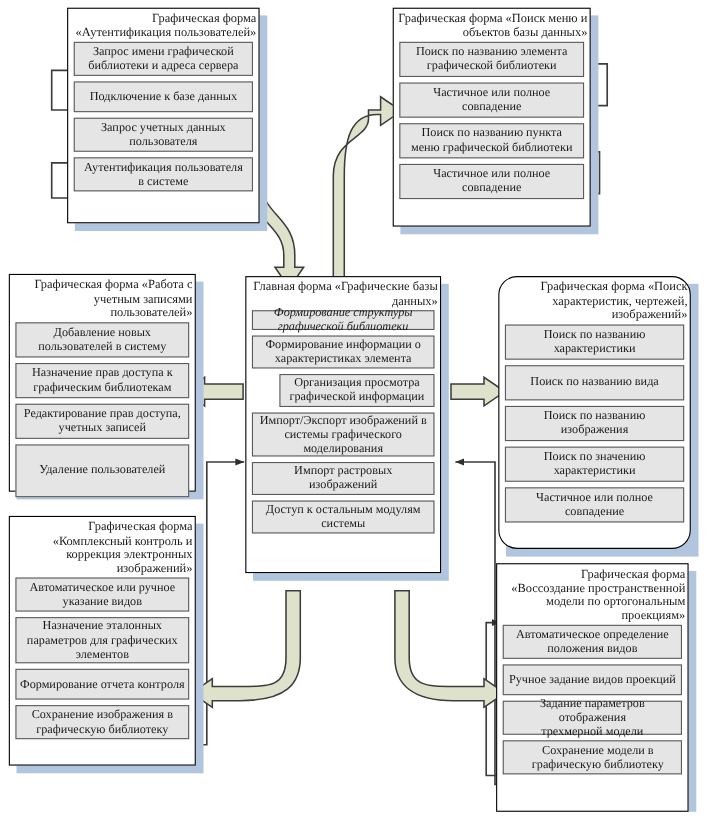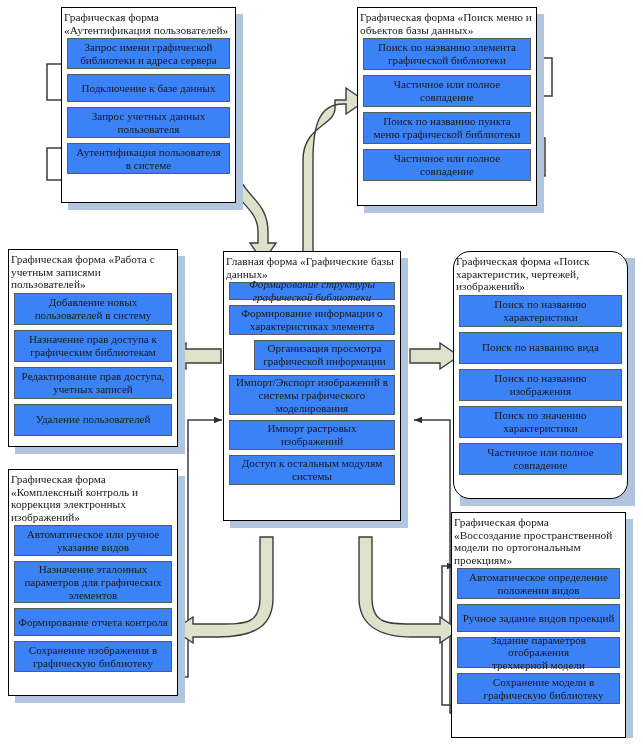--- a/index.html
+++ b/index.html
@@ -21,29 +21,29 @@
     border:1.6px solid #000000;
     box-sizing:border-box;
     z-index:3;
   }
   .form-shadow{
     position:absolute;
     background:#b2c5de;
     z-index:2;
   }
   .form-title{
-    text-align:left;
+    text-align:right;
     font-size:11.3px;
     line-height:12.6px;
     padding:3px 2px 1px 2px;
     white-space:pre-line;
   }
   .rows{padding:1px 5px 5px 5px;}
   .row{
-    background:#3b82f6;
+    background:#e5e5e5;
     border:1.4px solid #5a5a5a;
     box-sizing:border-box;
     text-align:center;
     font-size:11.1px;
     line-height:12.8px;
     display:flex;align-items:center;justify-content:center;
     margin-bottom:5px;
     white-space:pre-line;
     padding:1px 2px;
   }
@@ -214,21 +214,21 @@
   <div class="form" style="left:8px;top:249px;width:170px;height:198px;">
     <div class="form-title">Графическая форма «Работа с
 учетным записями пользователей»</div>
     <div class="rows">
       <div class="row" style="height:32px;">Добавление новых
 пользователей в систему</div>
       <div class="row" style="height:32px;">Назначение прав доступа к
 графическим библиотекам</div>
       <div class="row" style="height:32px;">Редактирование прав доступа,
 учетных записей</div>
-      <div class="row" style="height:32px;">Удаление пользователей</div>
+      <div class="row" style="height:48px;">Удаление пользователей</div>
     </div>
   </div>
 
   <div class="form" style="left:223px;top:251px;width:178px;height:270px;">
     <div class="form-title">Главная форма «Графические базы
 данных»</div>
     <div class="rows">
       <div class="row" style="height:18px;font-style:italic;">Формирование структуры
 графической библиотеки</div>
       <div class="row" style="height:30px;">Формирование информации о

